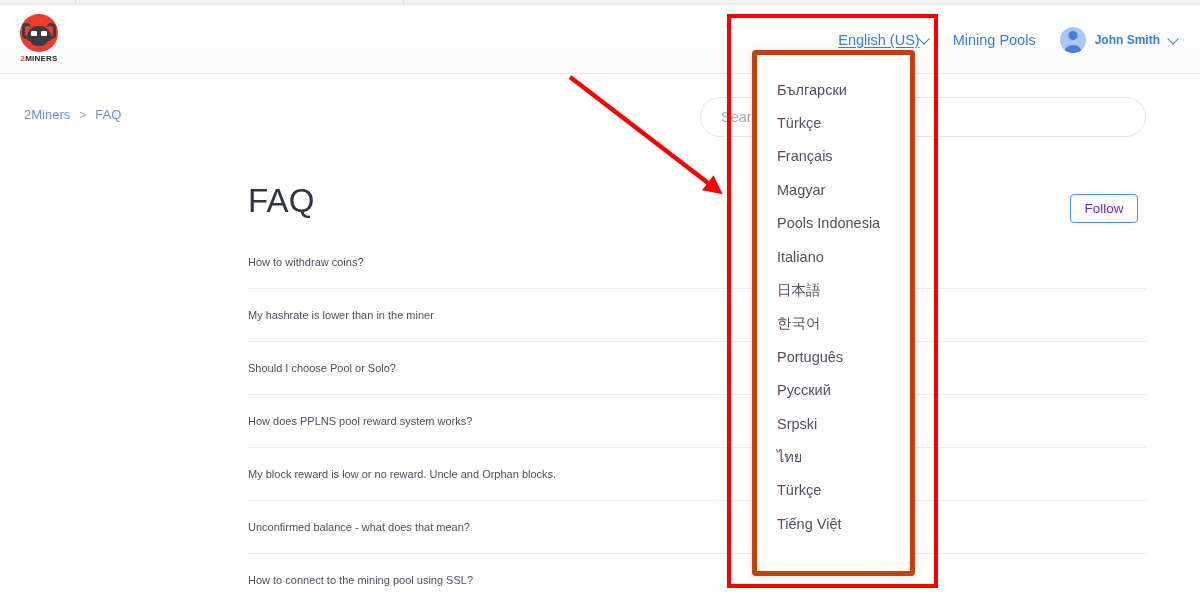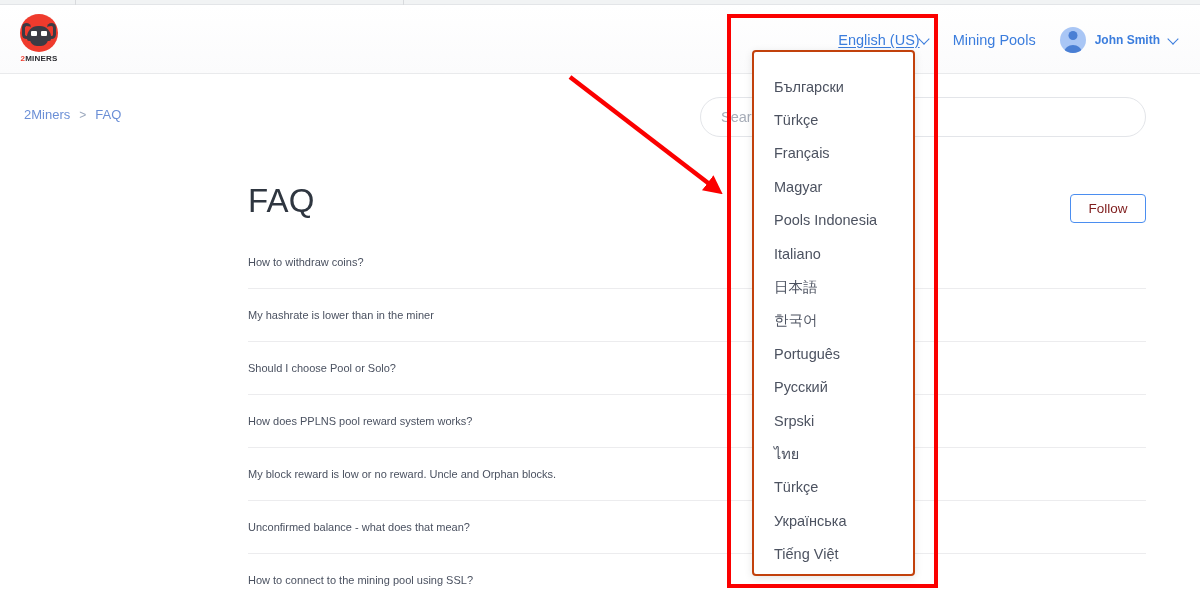--- a/index.html
+++ b/index.html
@@ -120,23 +120,23 @@
     width: 100%; height: 40px; border: 1px solid #e3e5e9; border-radius: 20px;
     background: #fff; outline: none;
     padding: 0 20px; font-size: 14.5px; color: #3e4654;
     font-family: "Liberation Sans", sans-serif;
   }
   .search-input::placeholder { color: #a7adb8; }
 
   
   .follow-btn {
     position: absolute; left: 1070px; top: 194px;
-    width: 76px; height: 29px;
+    width: 68px; height: 29px;
     border: 1px solid #4b8ef0; border-radius: 4px;
-    background: #fff; color: #7f1d1d; font-size: 13.5px;
+    background: #fff; color: #6d28d9; font-size: 13.5px;
     font-family: "Liberation Sans", sans-serif;
     cursor: pointer;
   }
 
   
   .page-title {
     position: absolute; left: 248px; top: 182px;
     font-size: 33px; font-weight: normal; color: #2f3640; letter-spacing: .2px;
   }
   .faq-list { position: absolute; left: 248px; top: 236px; width: 898px; }
@@ -144,21 +144,21 @@
     height: 53px; display: flex; align-items: center;
     border-bottom: 1px solid #ececee;
     font-size: 11px; color: #4a5160; cursor: pointer;
   }
   .faq-row:first-child { border-top: none; }
 
   
   .lang-dropdown {
     position: absolute; left: 752px; top: 50px; width: 163px; height: 526px;
     background: #ffffff;
-    border: 2px solid #c2410c;
+    border: 5px solid #c2410c;
     border-radius: 4px;
     box-shadow: 0 2px 9px rgba(0,0,0,.10);
     padding: 18px 0 12px 0;
     overflow: hidden;
     z-index: 30;
   }
   .lang-item {
     height: 33.4px; display: flex; align-items: center;
     padding-left: 20px; font-size: 14.5px; color: #4c5260;
     cursor: pointer; white-space: nowrap;
@@ -238,21 +238,20 @@
       <div class="lang-item">Magyar</div>
       <div class="lang-item">Pools Indonesia</div>
       <div class="lang-item">Italiano</div>
       <div class="lang-item">日本語</div>
       <div class="lang-item">한국어</div>
       <div class="lang-item">Português</div>
       <div class="lang-item">Русский</div>
       <div class="lang-item">Srpski</div>
       <div class="lang-item">ไทย</div>
       <div class="lang-item">Türkçe</div>
-      <div class="lang-item">Українська</div>
       <div class="lang-item">Tiếng Việt</div>
     </div>
 
   <div class="anno-rect" style="left: 727px; top: 14px; width: 211px; height: 574px; border-color: rgb(251, 0, 0);"></div>
 
   <svg class="anno-arrow" viewBox="0 0 1200 600">
     <defs>
       <marker id="arrowhead" markerWidth="4.2" markerHeight="4.2" refX="1.2" refY="2.1" orient="auto">
         <polygon points="0,0 4.2,2.1 0,4.2" fill="#fb0000"></polygon>
       </marker>

